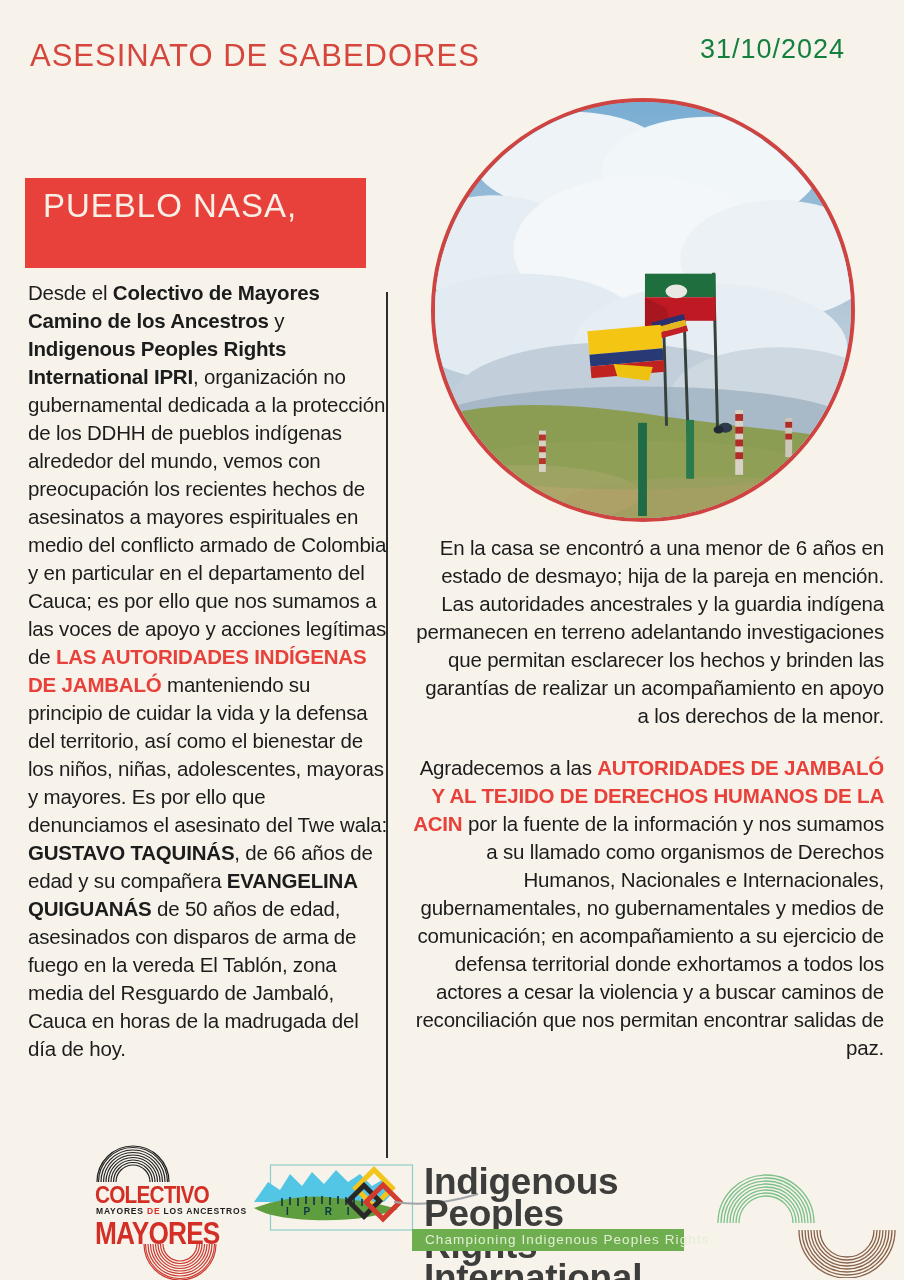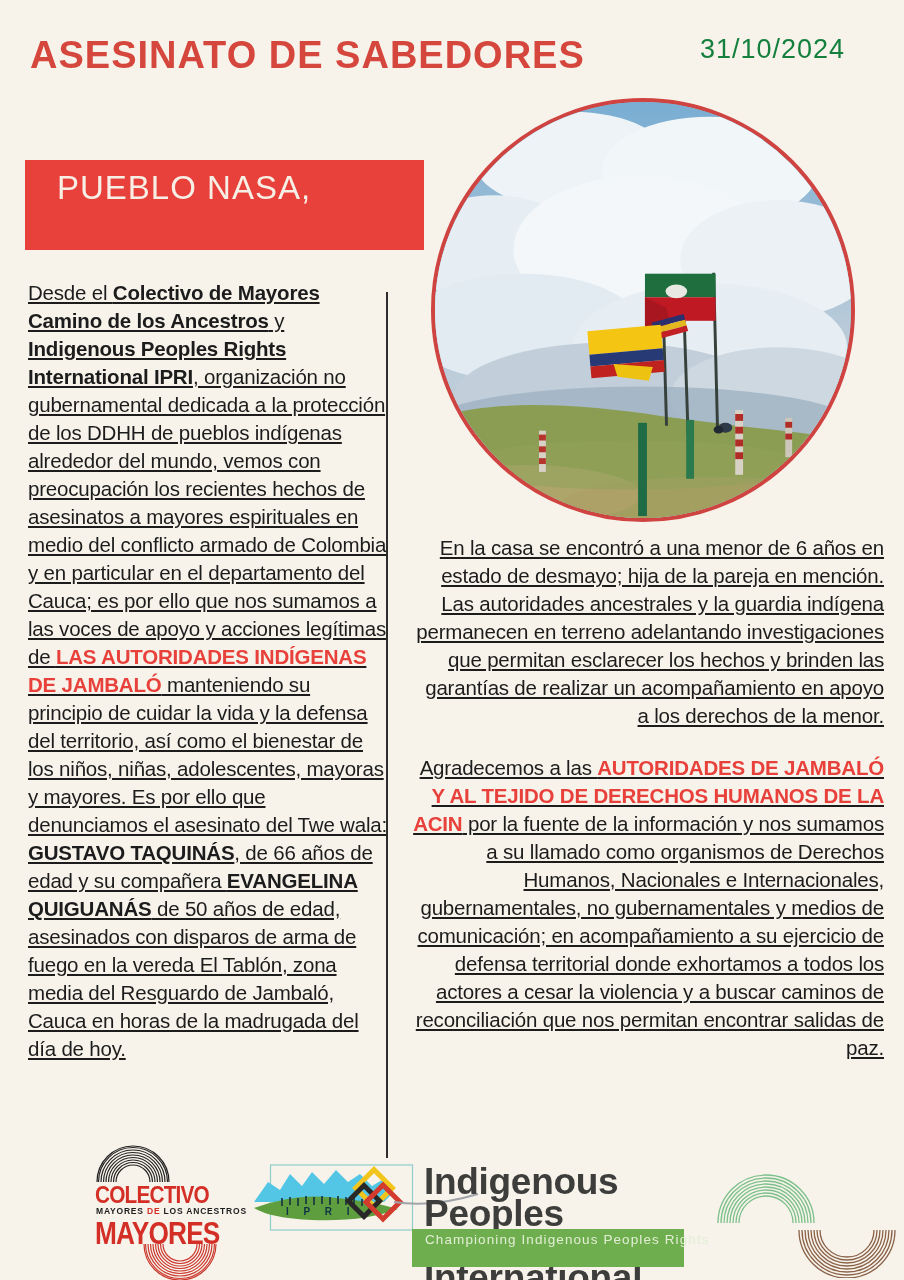--- a/index.html
+++ b/index.html
@@ -19,44 +19,44 @@
     font-family:"Liberation Sans", sans-serif;
     color:var(--text-dark);
     overflow:hidden;
   }
   .abs{position:absolute;}
 
   
   .date{left:700px;top:34px;font-size:27px;letter-spacing:1px;color:#15803d;}
   .title{
     left:30px;top:36px;width:620px;
-    font-size:38px;font-weight:700;line-height:39px;
+    font-size:31px;font-weight:400;line-height:39px;
     color:var(--title-red);letter-spacing:1px;
   }
   .loc-box{
-    left:25px;top:160px;width:399px;height:90px;
+    left:25px;top:178px;width:341px;height:90px;
     background:var(--box-red);
     color:#f7efe5;
     font-size:33px;font-weight:400;line-height:34px;letter-spacing:1px;
-    padding:11px 0 0 32px;
+    padding:11px 0 0 18px;
   }
 
   
   .photo{
     left:431px;top:98px;width:424px;height:424px;
     border:4px solid #cf4340;border-radius:50%;
     overflow:hidden;background:#9db8cd;
   }
   .photo svg{display:block;width:416px;height:416px;}
 
   
   .left-col{left:28px;top:279px;width:360px;}
   .right-col{left:410px;top:534px;width:474px;text-align:right;}
   .body-text p{
-    font-size:20.5px;line-height:28px;letter-spacing:-0.2px;color:var(--text-dark);text-decoration:underline;
+    font-size:20.5px;line-height:28px;letter-spacing:-0.2px;color:var(--text-dark);
   }
   .right-col p + p{margin-top:24px;}
   .b{font-weight:700;}
   .red{color:var(--accent-red);font-weight:700;}
 
   .divider{left:386px;top:292px;width:2px;height:866px;background:#2d2d2d;}
 
   
   .colectivo{left:93px;top:1144px;width:170px;height:140px;}
   .colectivo svg{position:absolute;}
@@ -78,21 +78,21 @@
     color:var(--logo-red);transform:scaleX(.82);transform-origin:left top;white-space:nowrap;
   }
 
   
   .ipri-logo{left:252px;top:1158px;width:230px;height:78px;}
   .org-name{
     left:424px;top:1166px;width:300px;
     font-size:37px;font-weight:700;line-height:32px;color:#3d3d3c;letter-spacing:-0.3px;
   }
   .org-banner{
-    left:412px;top:1229px;width:272px;height:38px;
+    left:412px;top:1229px;width:272px;height:22px;
     background:var(--banner-green);
     color:#e3eed6;font-size:13.5px;line-height:22px;letter-spacing:1.1px;
     padding-left:13px;white-space:nowrap;
   }
   .s-pattern{left:710px;top:1166px;}
 </style>
 </head>
 <body>
 
 <div class="abs date">31/10/2024</div>

